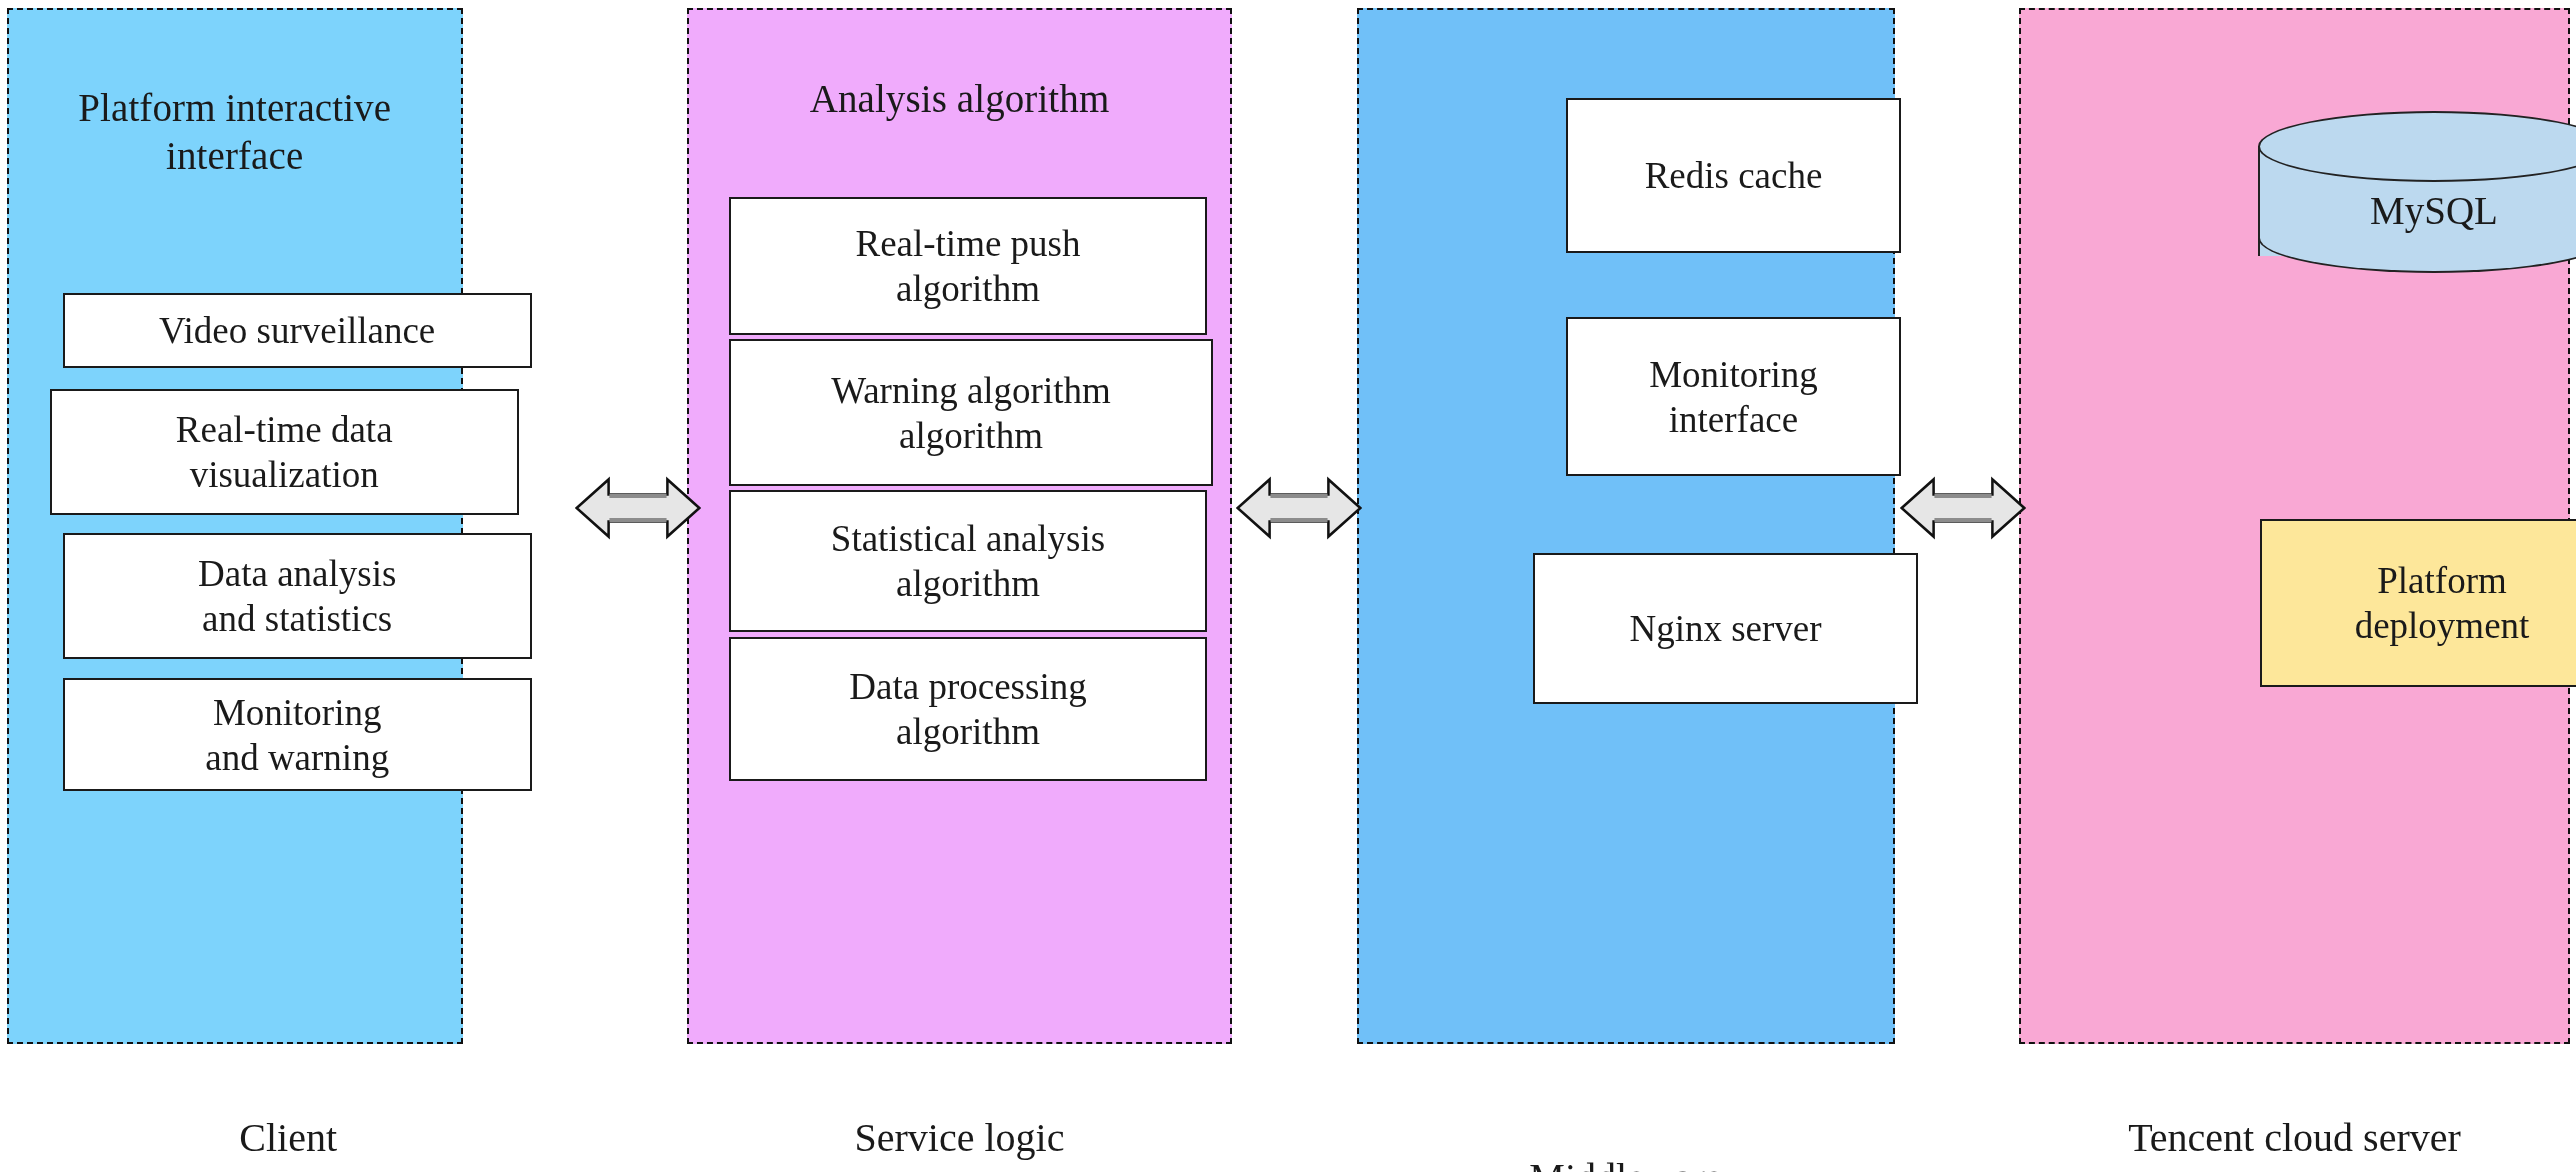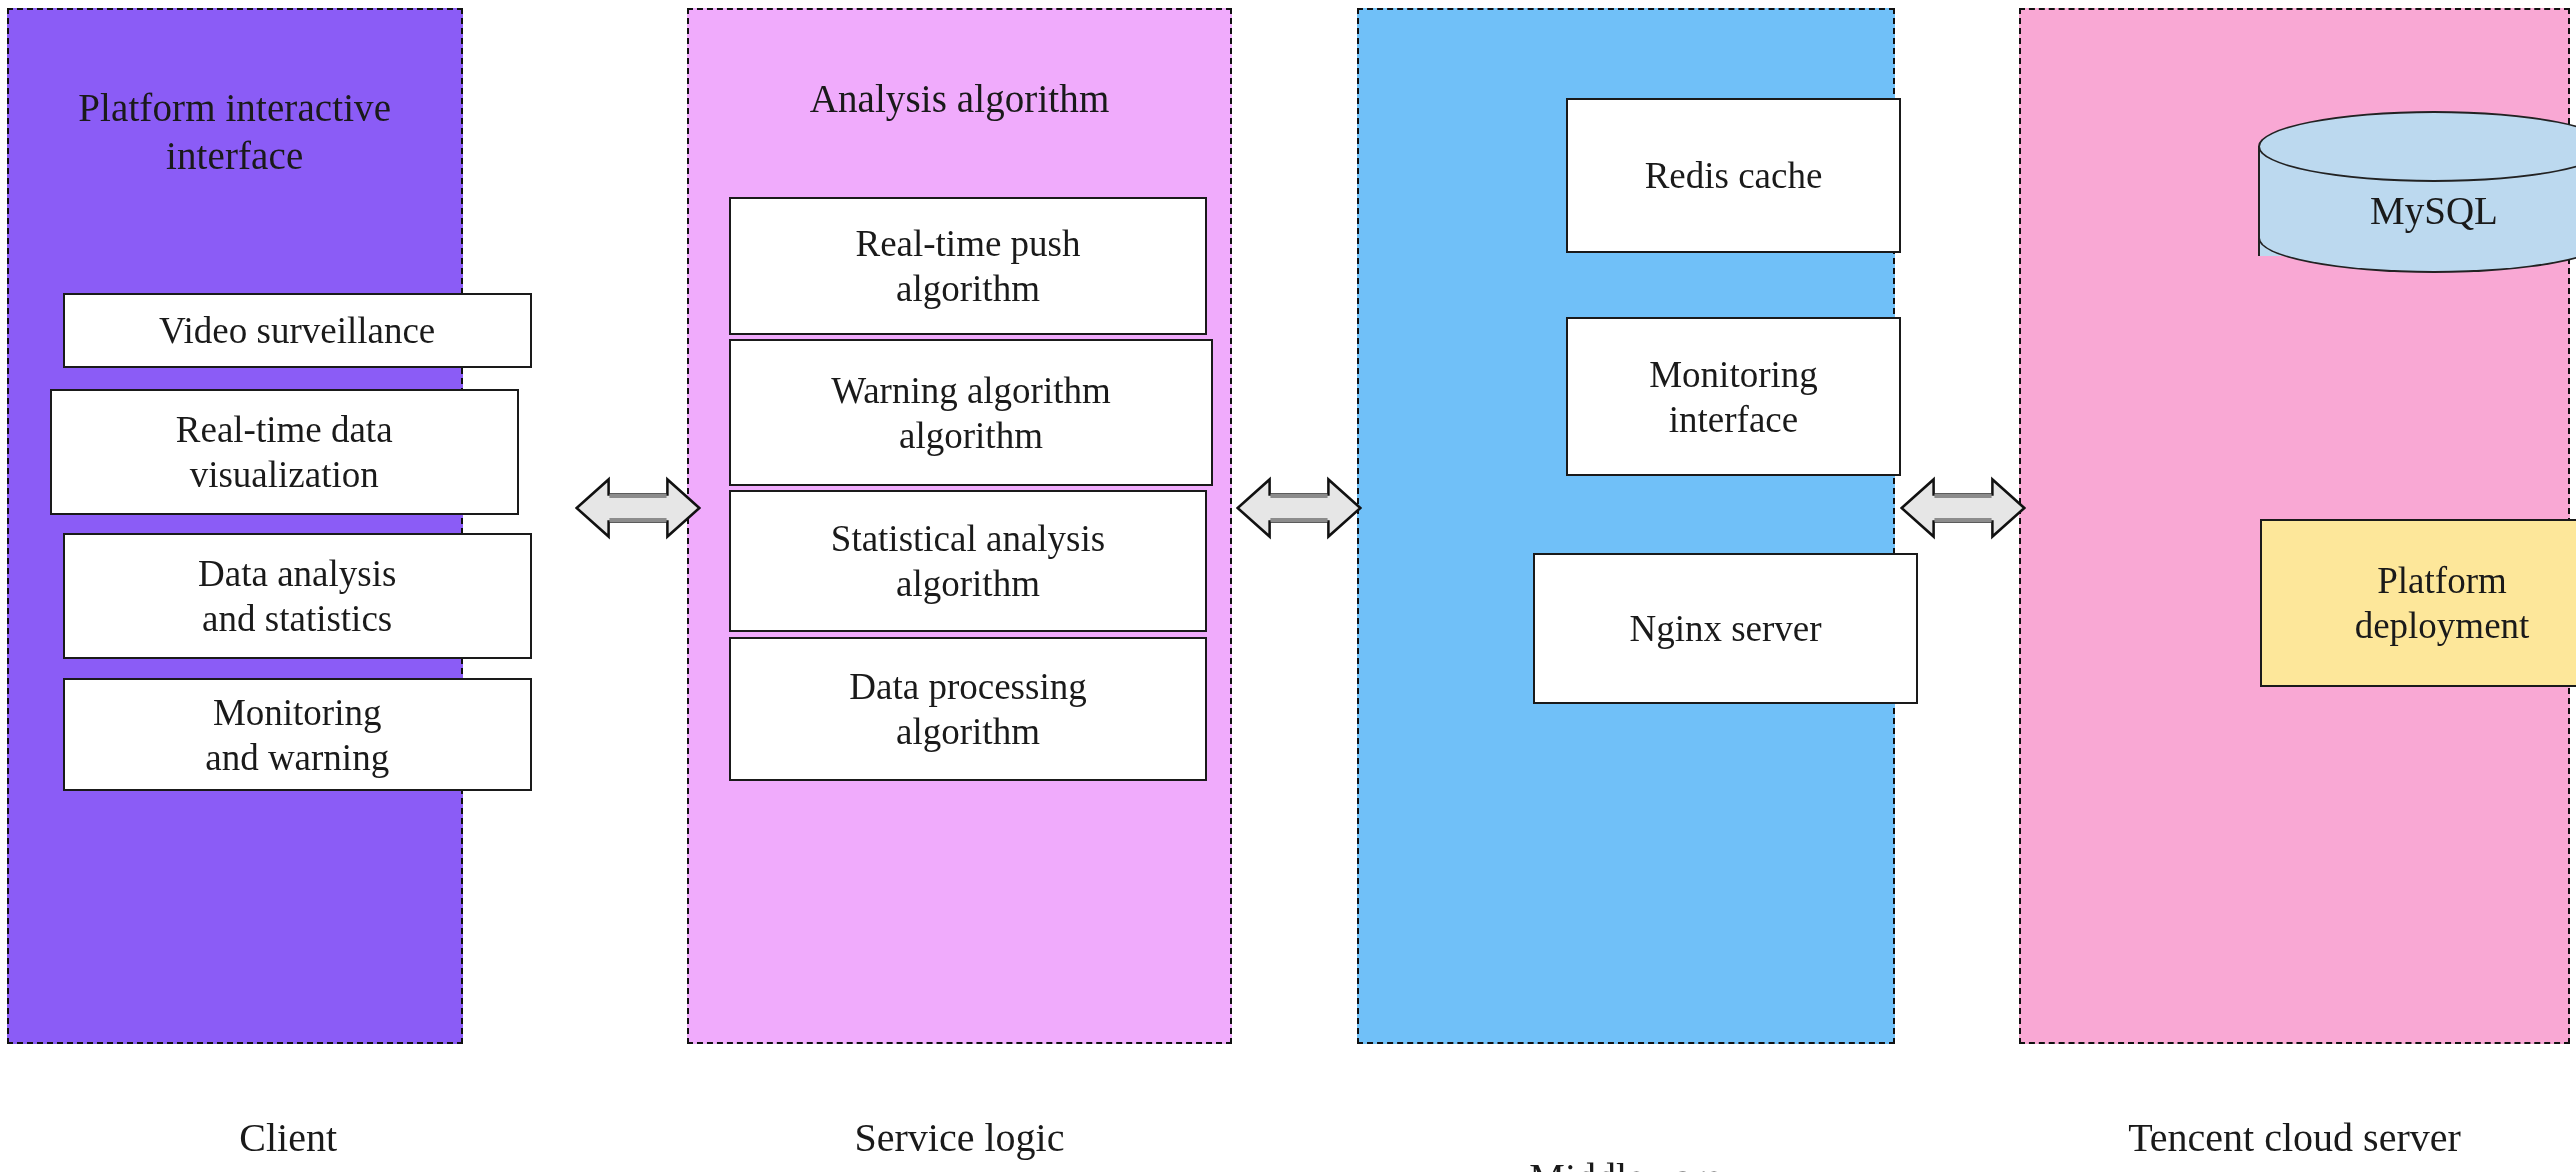--- a/index.html
+++ b/index.html
@@ -5,21 +5,21 @@
 <style>
   html,body{margin:0;padding:0;background:#ffffff;}
   body{width:2576px;height:1173px;position:relative;overflow:hidden;
        font-family:"Liberation Serif","DejaVu Serif",serif;color:#1a1a1a;}
 
   .canvas{position:absolute;left:0;top:0;width:2576px;height:1173px;}
 
   
   .column{position:absolute;top:8.4px;height:1036px;
           border:2.5px dashed #111111;box-sizing:border-box;}
-  .col-client     {left:6.7px;   width:456px; background:#8b5cf6;}
+  .col-client     {left:6.7px;   width:456px; background:#7dd3fc;}
   .col-service    {left:687px; width:545px; background:#f0abfc;text-decoration:underline;}
   .col-middleware {left:1357px;width:538px; background:#70c0f8;}
   .col-cloud      {left:2019px;width:551px; background:#f9a8d4;}
 
   
   .col-heading{position:absolute;left:0;right:0;text-align:center;
                font-size:39px;line-height:1.22;letter-spacing:0.1px;}
   .col-heading.h-client {top:74px;}
   .col-heading.h-service{top:65px;}
 

